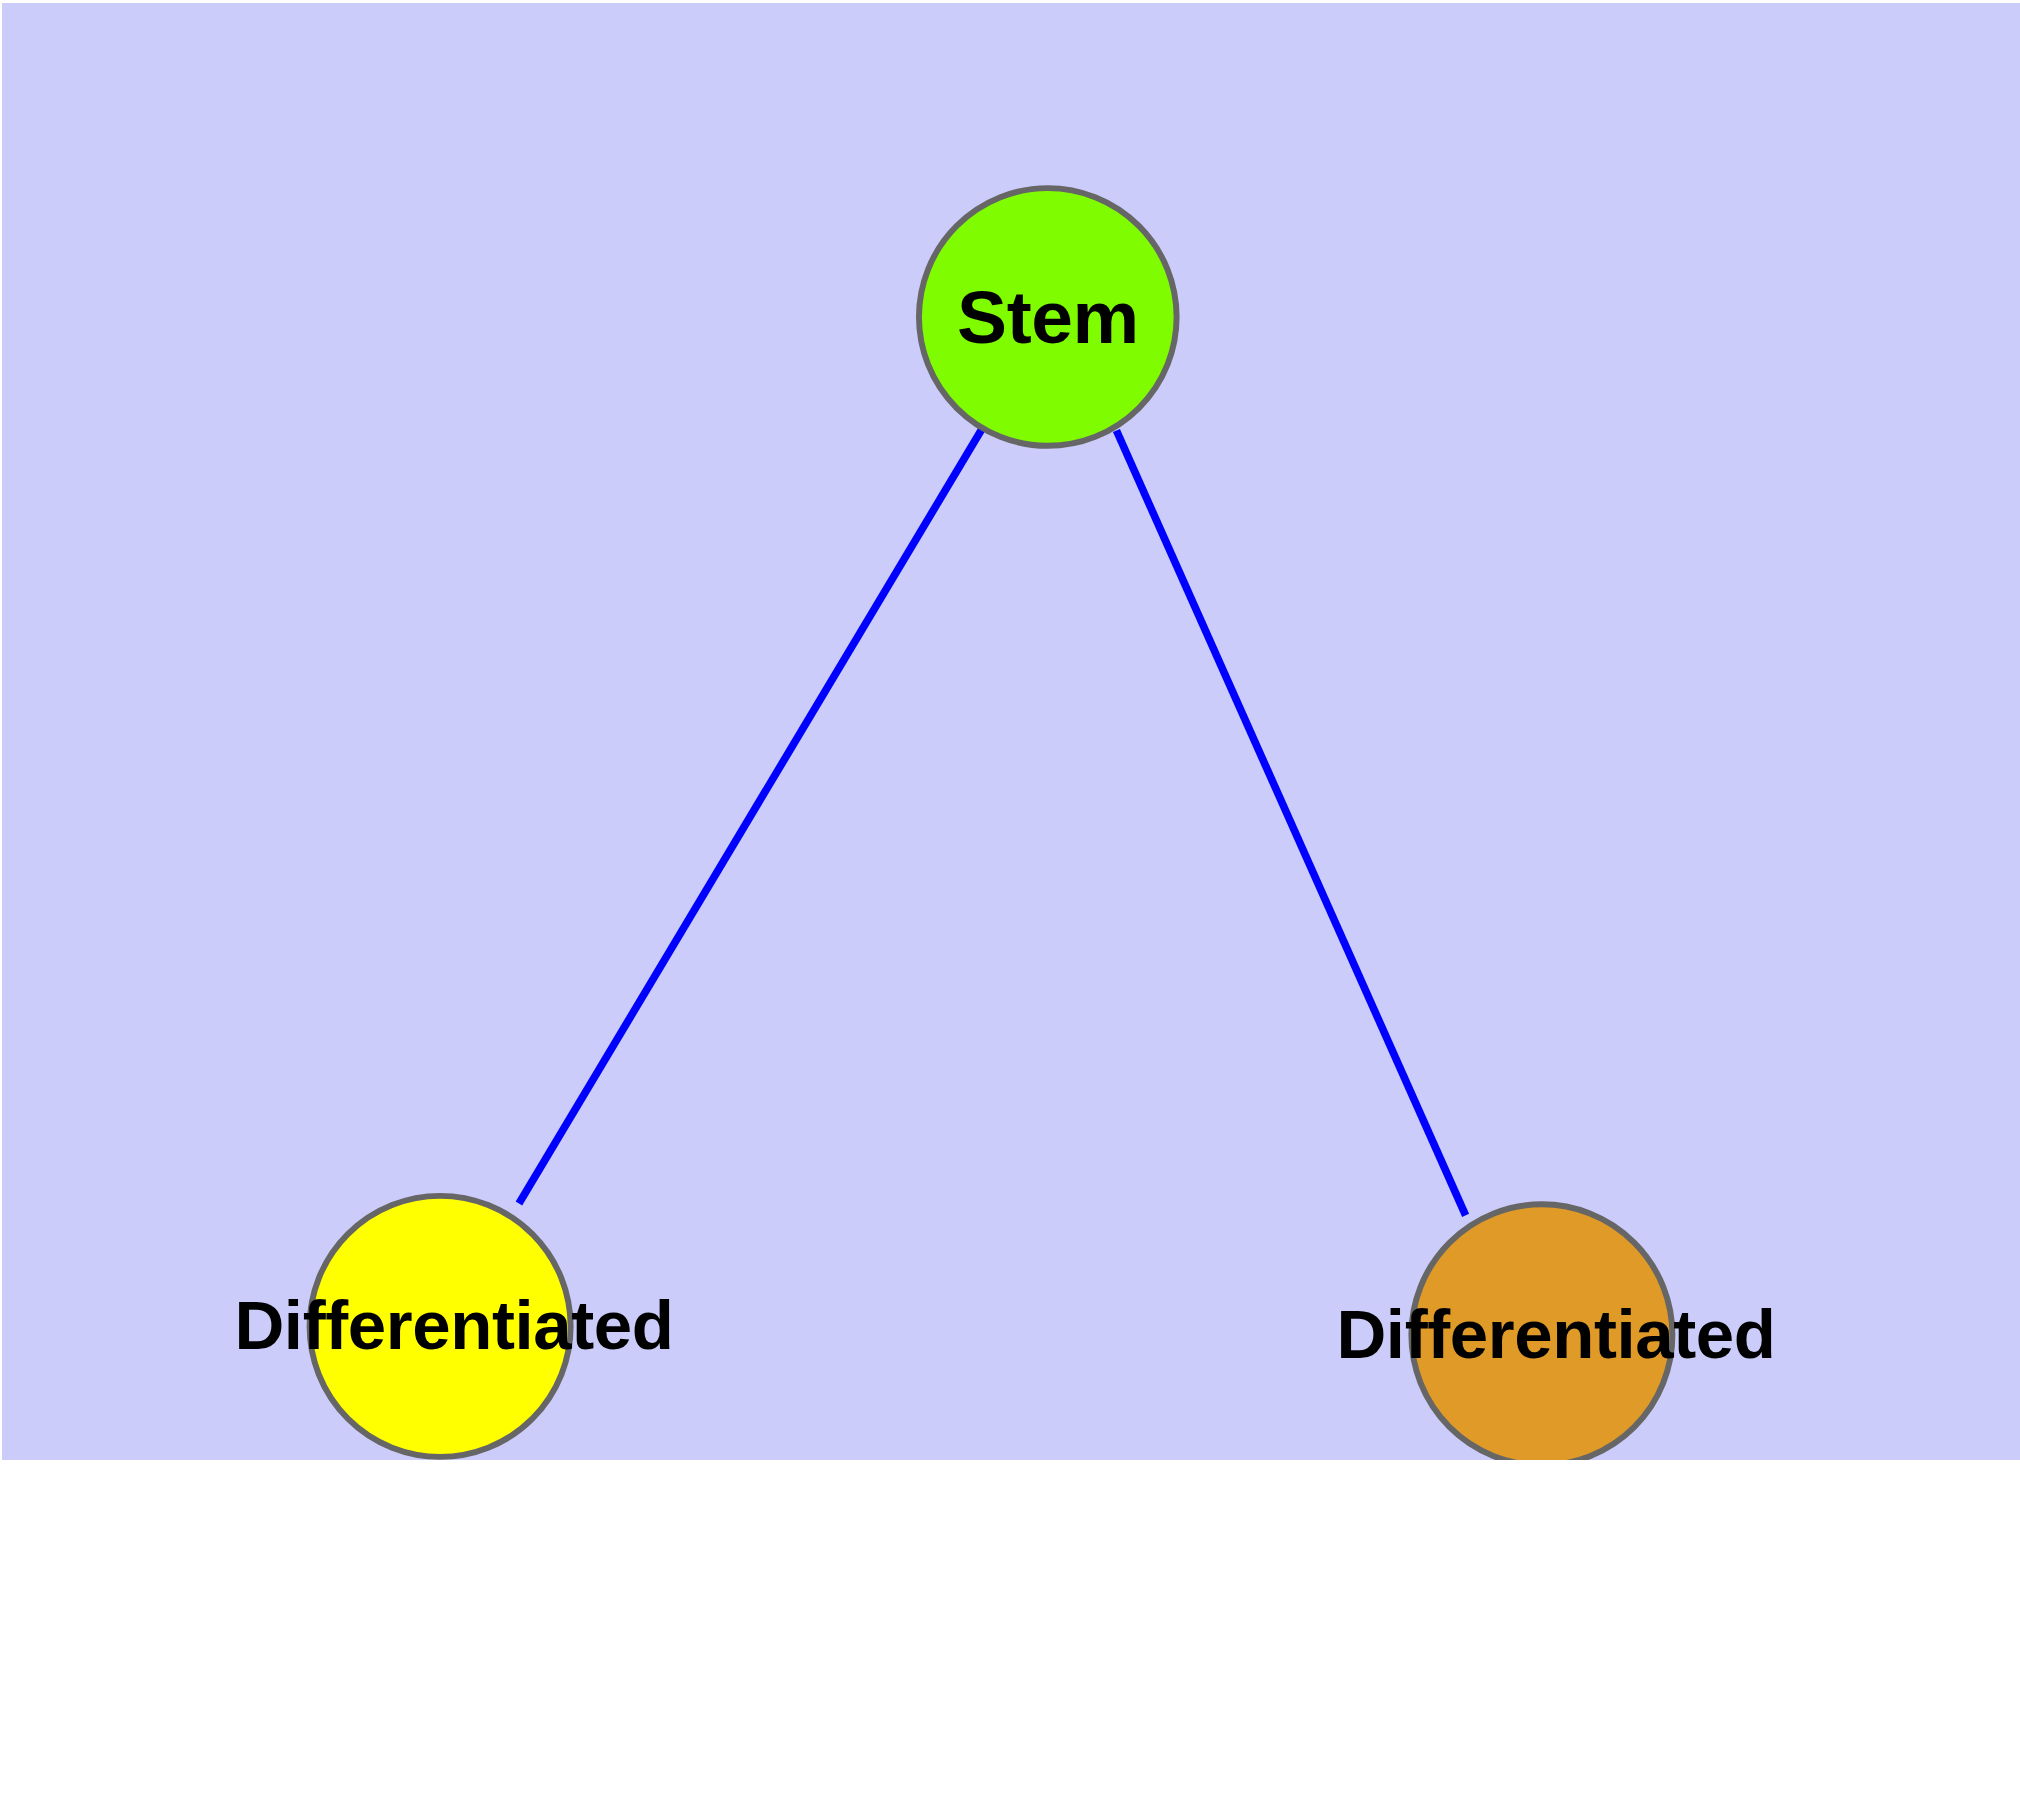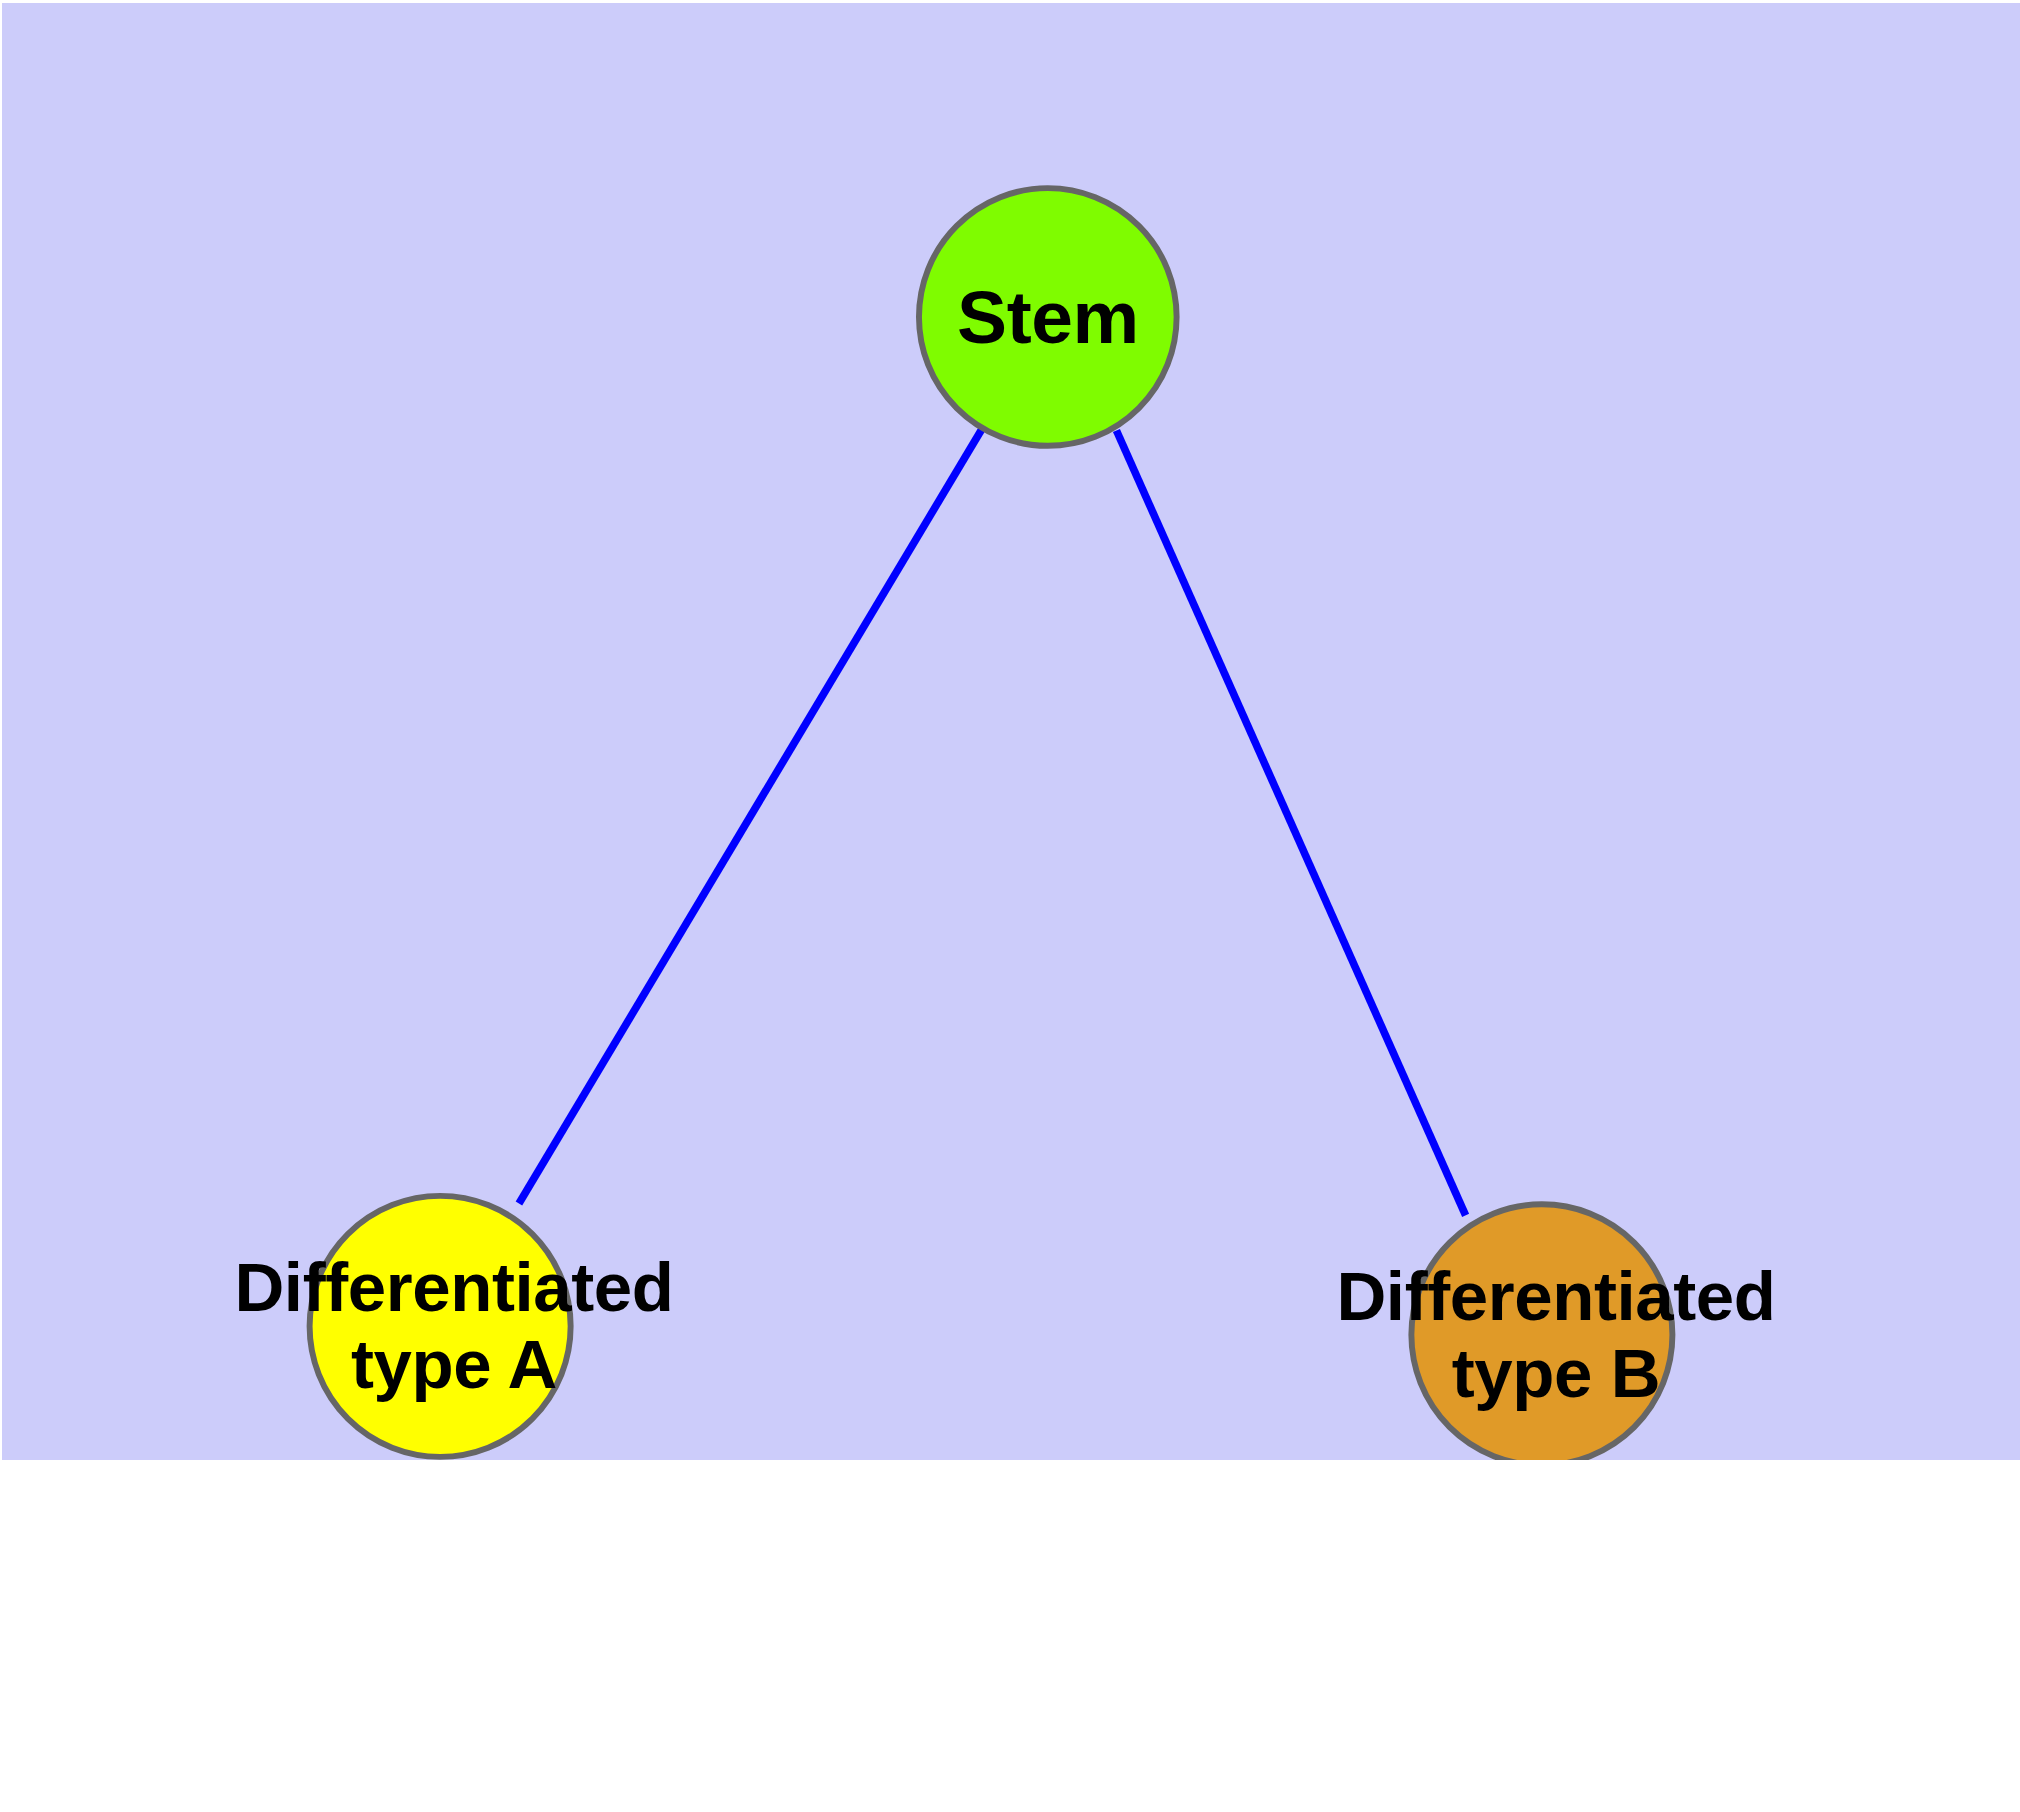--- a/index.html
+++ b/index.html
@@ -79,22 +79,20 @@
         <circle class="node-circle" cx="1819" cy="1575" r="154" fill="#e09a28" stroke="#666666" stroke-width="7"></circle>
       </g>
   </svg>
 
   <div id="labels-layer">
       <div class="node-label big" style="left: 1048px; top: 317px;">
         <div>Stem</div>
       </div>
       <div class="node-label small" style="left: 440px; top: 1326px;">
         <div>Differentiated</div>
-        <div>type A</div>
       </div>
       <div class="node-label small" style="left: 1542px; top: 1335px;">
         <div>Differentiated</div>
-        <div>type B</div>
       </div>
     </div>
 
 </div>
 
 
 </body></html>

